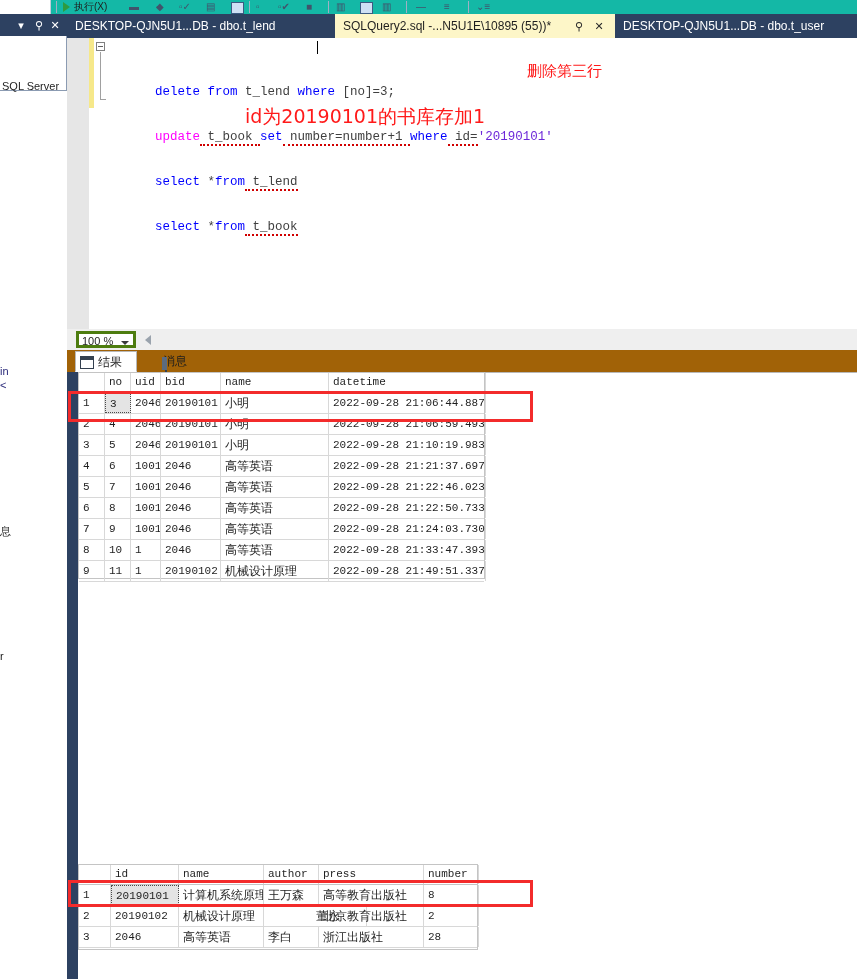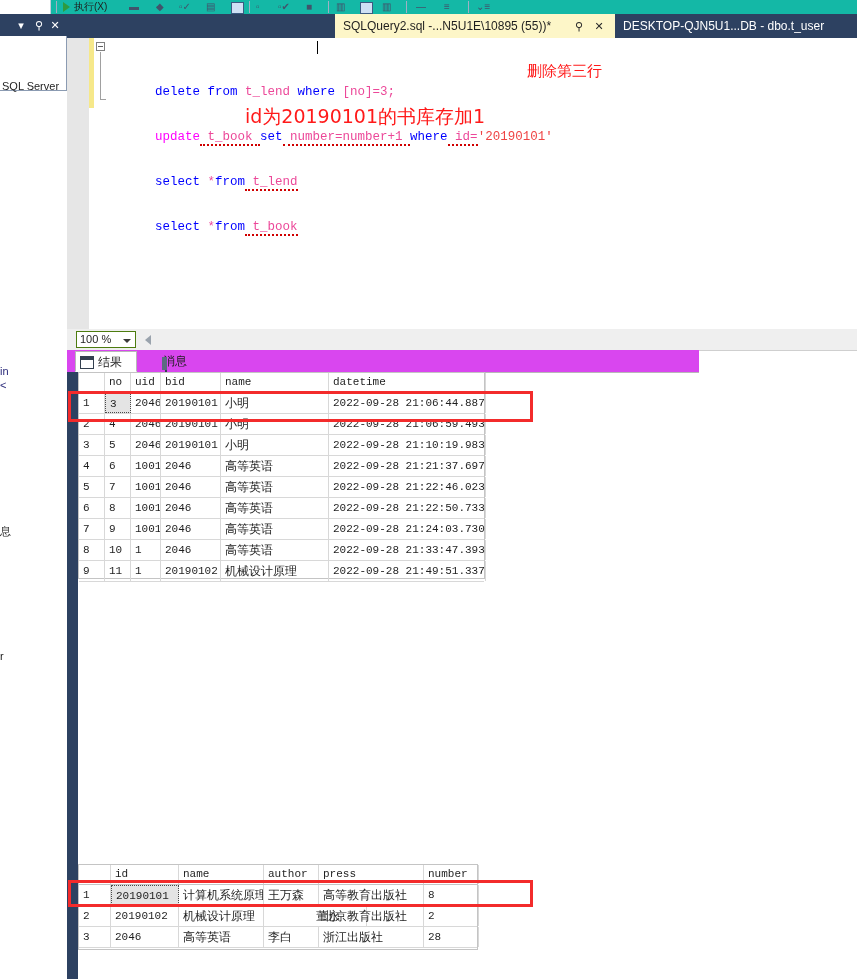--- a/index.html
+++ b/index.html
@@ -171,22 +171,22 @@
     position: absolute;
     left: 28px; top: 2px;
     font-family: "Liberation Mono", monospace;
     font-size: 12.5px;
     line-height: 15px;
     white-space: pre;
   }
   .code-line { height: 15px; white-space: pre; }
   .kw   { color: #0000ff; }
   .kw2  { color: #ff00ff; }
-  .str  { color: #ef4444; }
-  .plain{ color: #ec4899; text-align: center; }
+  .str  { color: #6d28d9; }
+  .plain{ color: #404040; text-align: center; }
   .squig {
     border-bottom: 2px dotted #d00000;
     padding-bottom: 0px;
   }
   .fold-box {
     position: absolute;
     left: 29px; top: 4px;
     width: 9px; height: 9px;
     border: 1px solid #808080;
     background: #ffffff;
@@ -232,21 +232,21 @@
     left: 67px; top: 329px;
     width: 790px; height: 21px;
     background: #efefef;
     border-bottom: 1px solid #cfcfcf;
   }
   .zoom-combo {
     position: absolute;
     left: 9px; top: 2px;
     width: 60px; height: 17px;
     background: #ffffff;
-    border: 1px solid #4d7c0f;
+    border: 3px solid #4d7c0f;
     box-sizing: border-box;
     font-size: 11px;
     color: #1e1e1e;
     line-height: 15px;
     padding-left: 3px;
   }
   .zoom-arrow {
     position: absolute;
     right: 4px; top: 7px;
     width: 0; height: 0;
@@ -259,22 +259,22 @@
     left: 78px; top: 6px;
     width: 0; height: 0;
     border-top: 5px solid transparent;
     border-bottom: 5px solid transparent;
     border-right: 6px solid #9aa3ad;
   }
 
   .res-tabs {
     position: absolute;
     left: 67px; top: 350px;
-    width: 632px; height: 22px;
-    background: #d946ef;
+    width: 791px; height: 22px;
+    background: #a16207;
     border-bottom: 1px solid #b8b8b8;
   }
   .res-tab {
     position: absolute;
     top: 1px;
     height: 21px;
     line-height: 21px;
     font-size: 12px;
     color: #1e1e1e;
     white-space: nowrap;
@@ -414,20 +414,21 @@
       <div class="lp-btn" style="left:14px;">▾</div>
       <div class="lp-btn" style="left:32px;">⚲</div>
       <div class="lp-btn" style="left:48px;">✕</div>
     </div>
     <div class="lp-body">
       <div class="lp-text">SQL Server</div>
     </div>
   </div>
 
   <div class="tabstrip">
+    <div class="tab inactive" style="left:0px; width:268px;">DESKTOP-QJN5U1...DB - dbo.t_lend</div>
 
     <div class="tab active" style="left:268px; width:280px;">
       <span>SQLQuery2.sql -...N5U1E\10895 (55))*</span>
     </div>
     <div class="tab-pin" style="left:505px;">⚲</div>
     <div class="tab-close" style="left:525px;">✕</div>
 
     <div class="tab inactive" style="left:548px; width:242px;">DESKTOP-QJN5U1...DB - dbo.t_user</div>
   </div>
 

